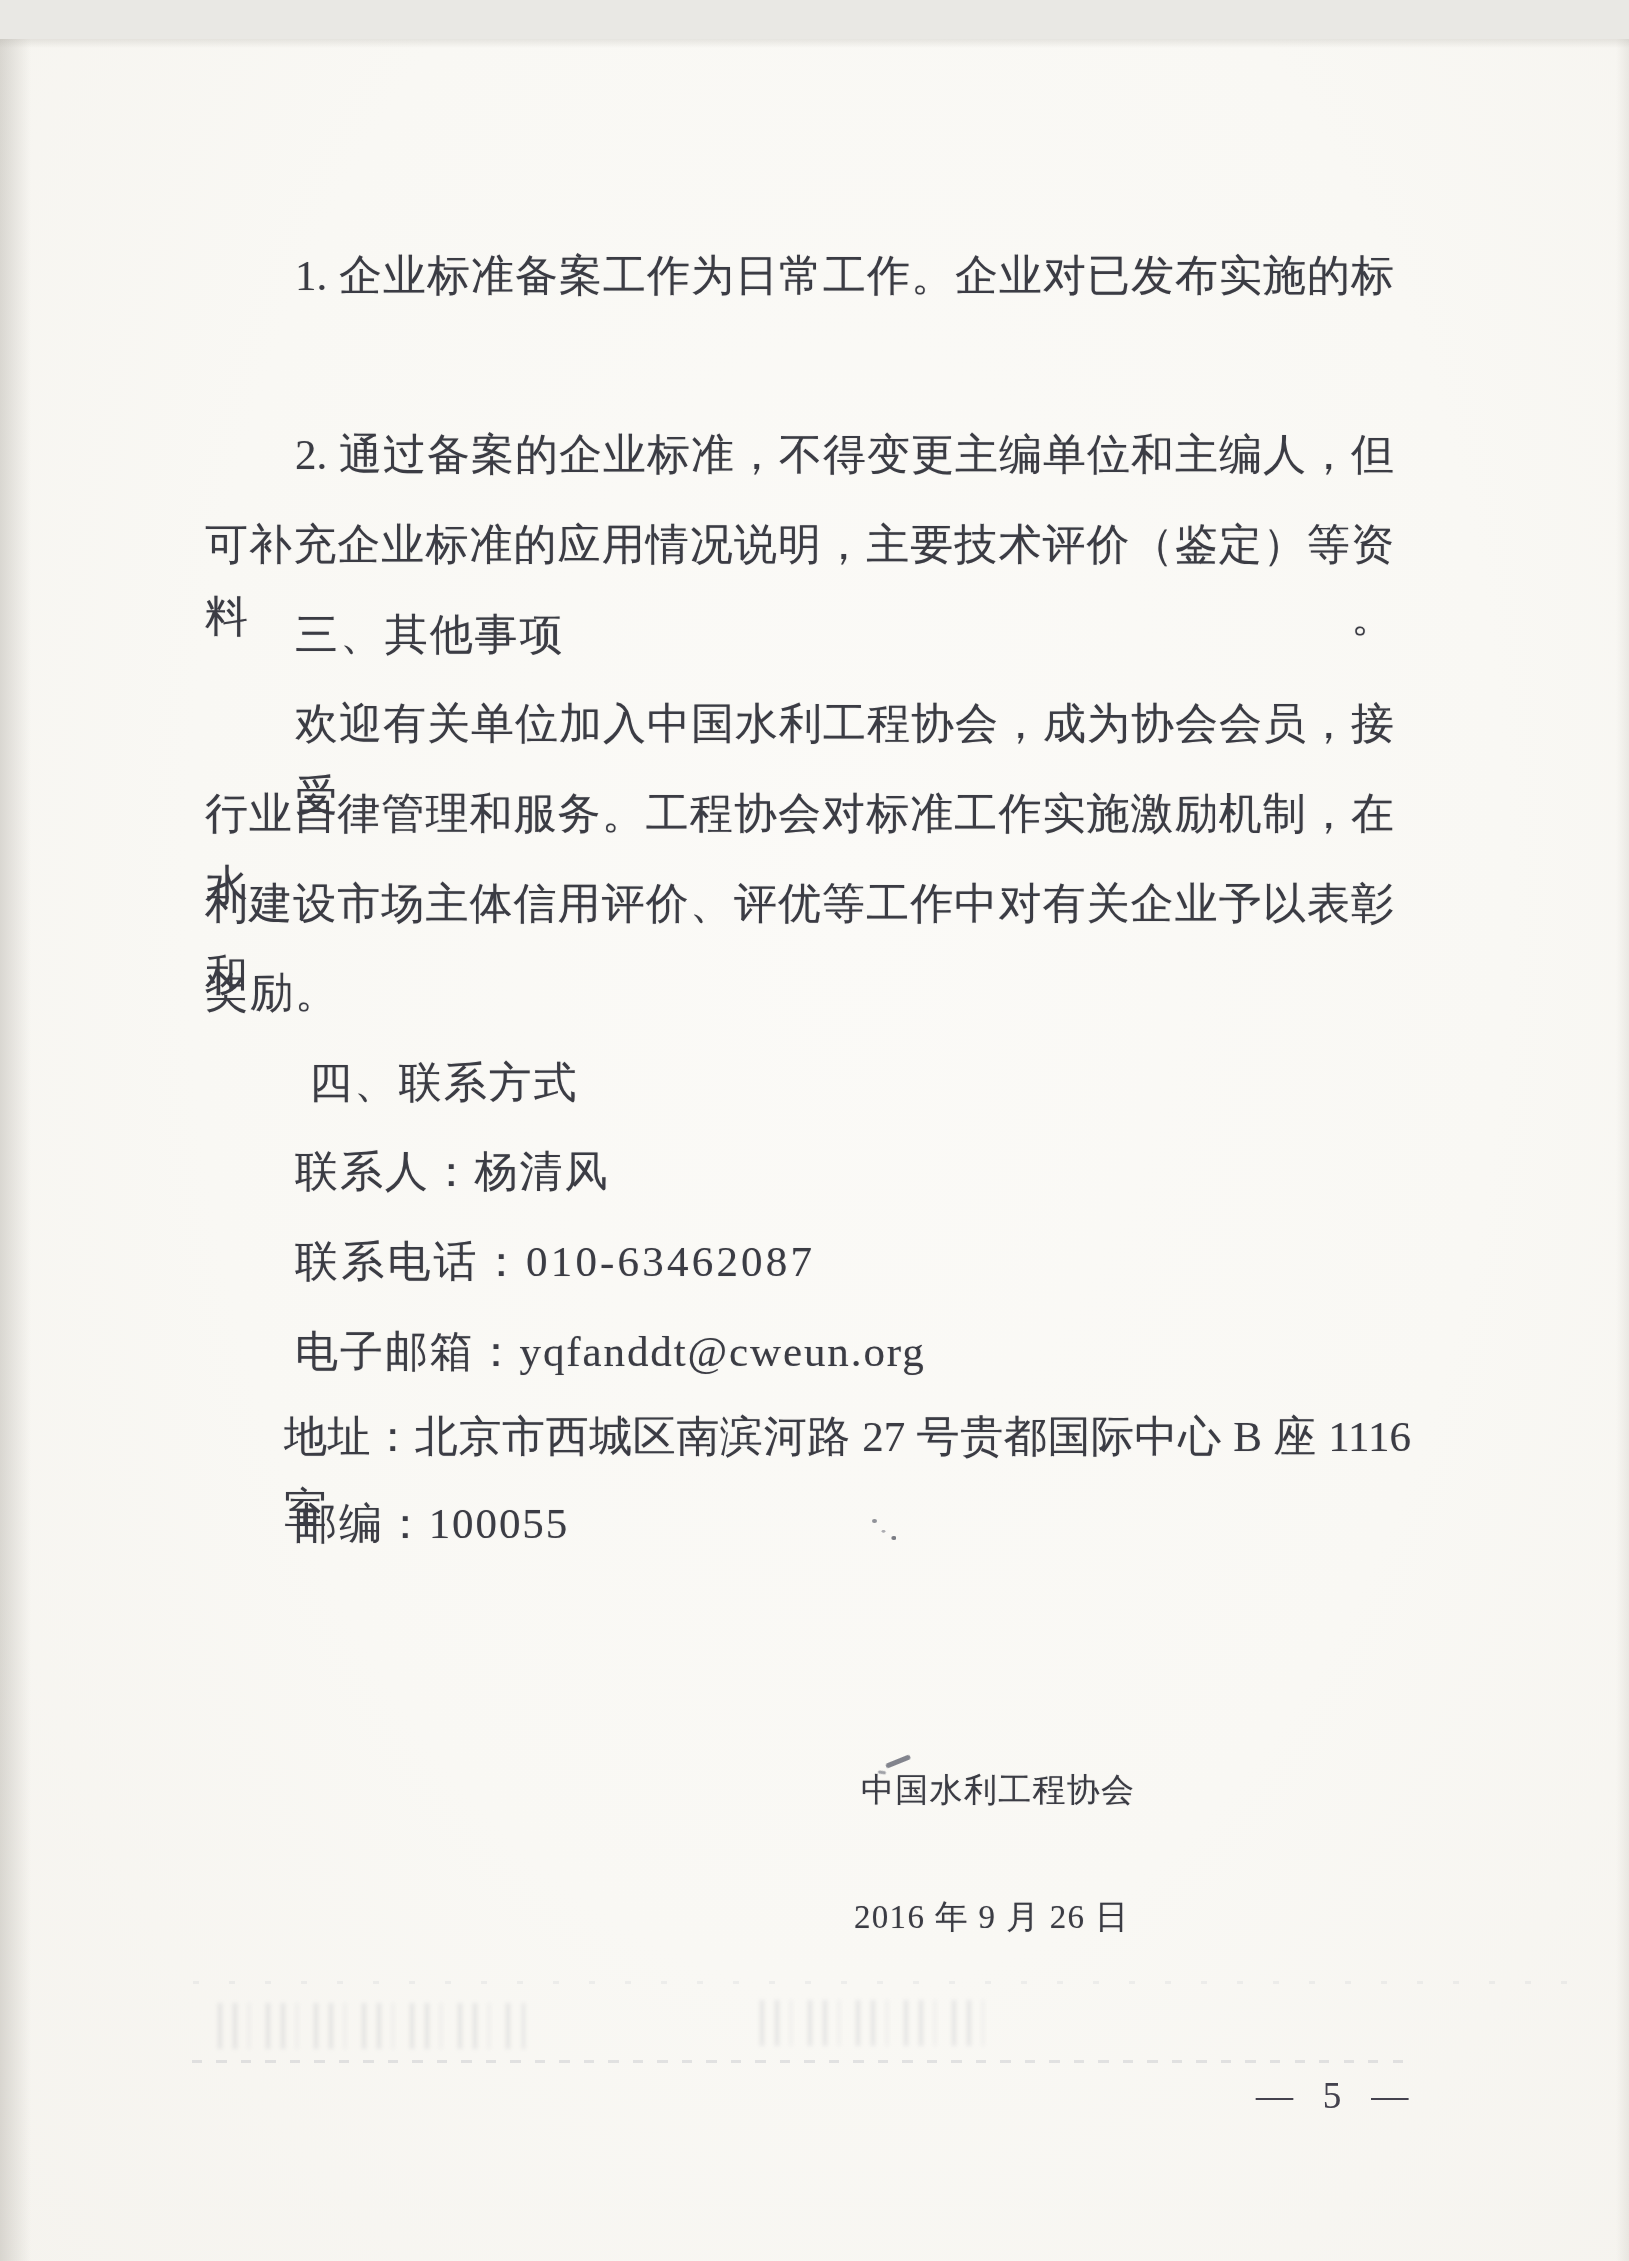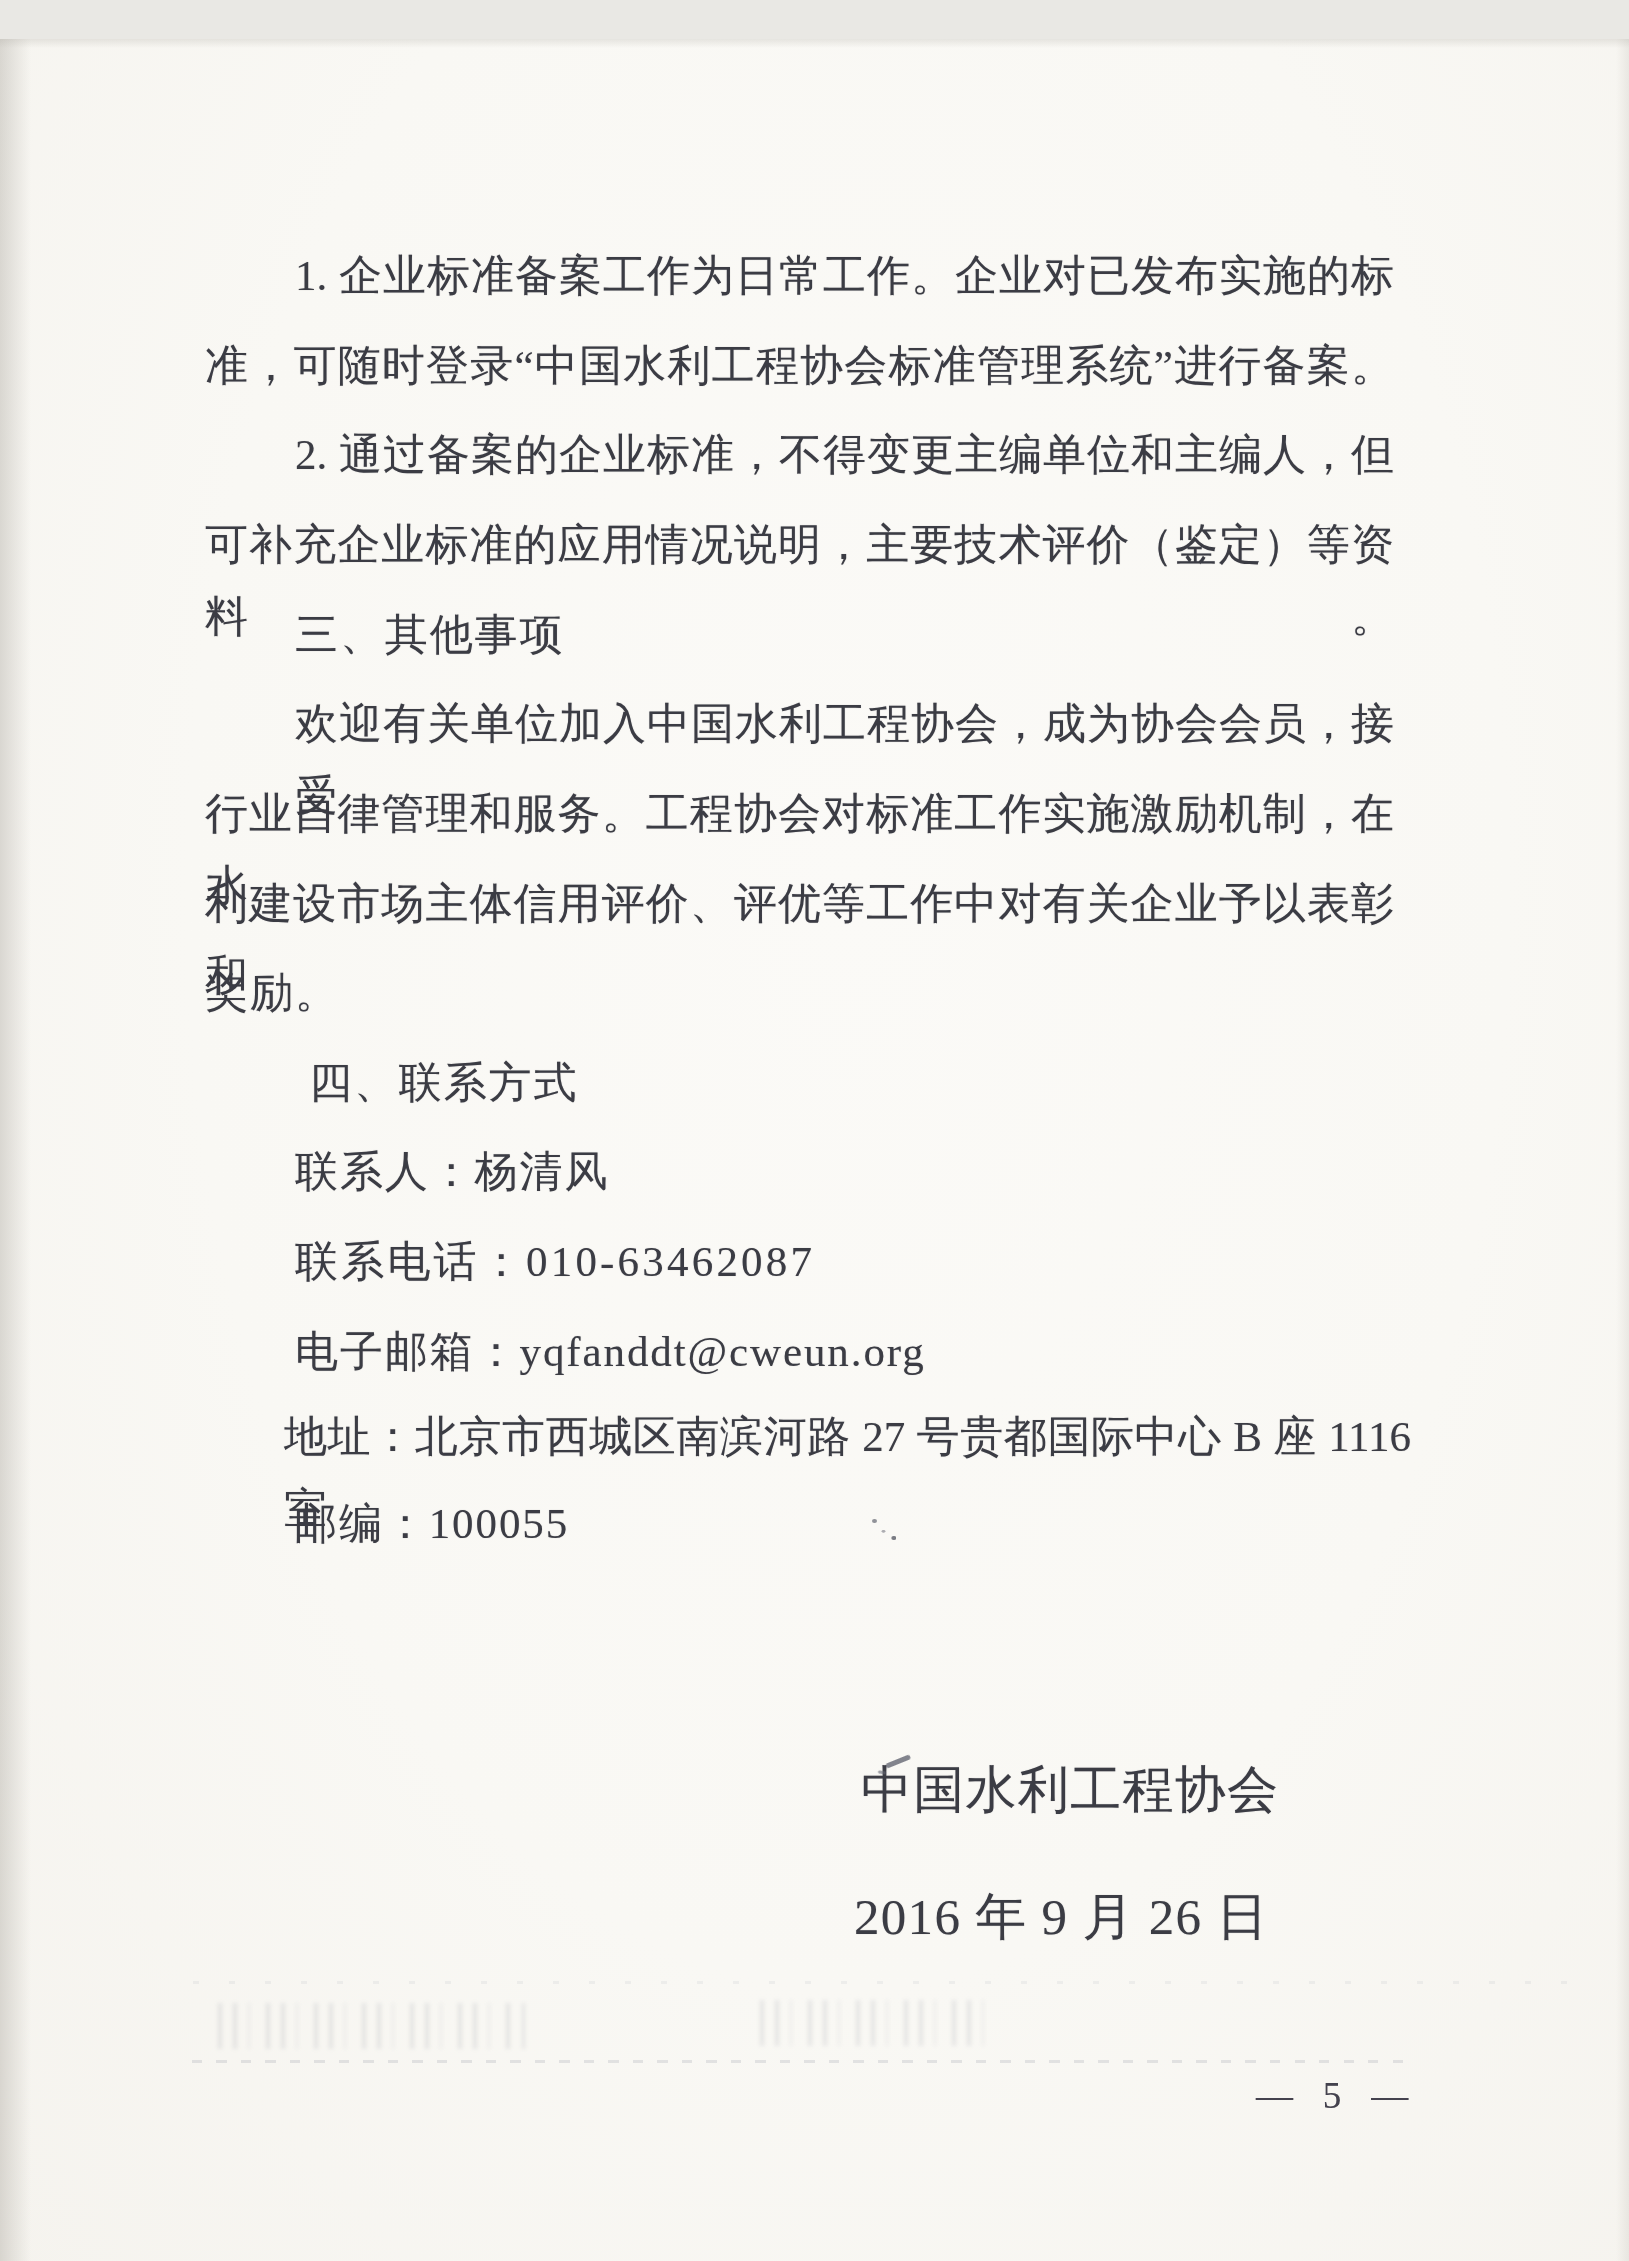--- a/index.html
+++ b/index.html
@@ -53,21 +53,21 @@
     white-space: normal;
     letter-spacing: normal;
     text-align: justify;
     text-align-last: justify;
     text-justify: inter-character;
   }
   .indent { left: 295px; width: 1099px; }
   .margin { left: 205px; width: 1189px; }
   .sig {
     position: absolute;
-    font-size: 51px;
+    font-size: 33px;
     line-height: 71px;
     height: 71px;
     letter-spacing: 1.3px;
     white-space: pre;
     color: #3b3c44;
     text-shadow: 0 0 1px rgba(59,60,68,0.35);
     font-family: Liberation Serif, serif;
   }
   .footer-num {
     position: absolute;
@@ -133,21 +133,20 @@
 <body>
 
 <div class="page">
 
   <div class="edge-left"></div>
   <div class="edge-right"></div>
   <div class="edge-top"></div>
   <div class="edge-bottom"></div>
 
   <div class="t j indent" style="top:201px">1. 企业标准备案工作为日常工作。企业对已发布实施的标</div>
-  <div class="t j margin" style="top:291px">准，可随时登录“中国水利工程协会标准管理系统”进行备案。</div>
   <div class="t j indent" style="top:380px">2. 通过备案的企业标准，不得变更主编单位和主编人，但</div>
   <div class="t j margin" style="top:470px">可补充企业标准的应用情况说明，主要技术评价（鉴定）等资料。</div>
 
   <div class="t j indent" style="top:649px">欢迎有关单位加入中国水利工程协会，成为协会会员，接受</div>
   <div class="t" style="top:560px;left:295px">三、其他事项</div>
   <div class="t j margin" style="top:739px">行业自律管理和服务。工程协会对标准工作实施激励机制，在水</div>
   <div class="t j margin" style="top:829px">利建设市场主体信用评价、评优等工作中对有关企业予以表彰和</div>
   <div class="t" style="top:918px;left:205px">奖励。</div>
 
   <div class="t" style="top:1008px;left:309px">四、联系方式</div>

